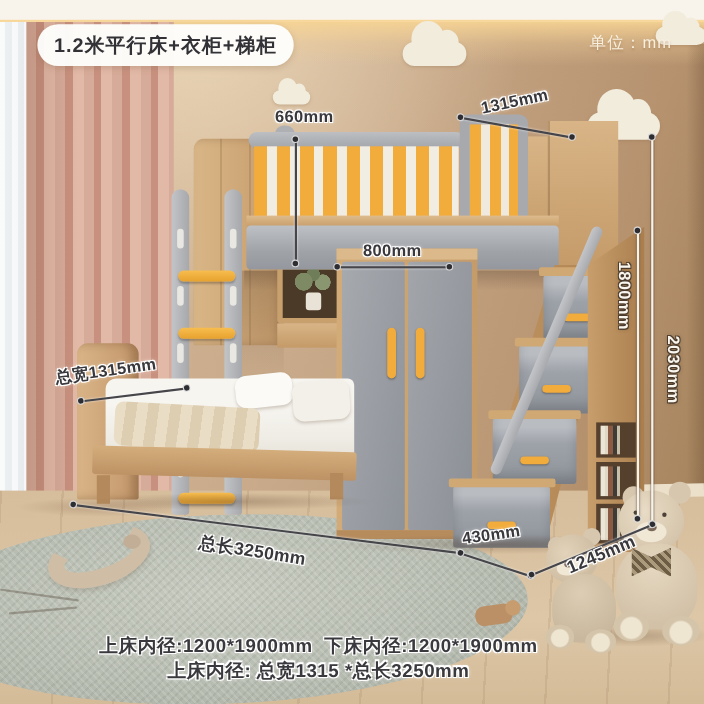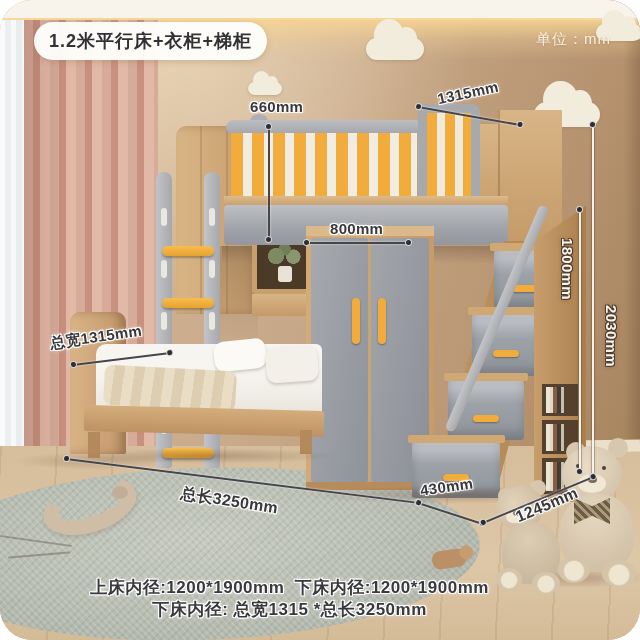--- a/index.html
+++ b/index.html
@@ -1,17 +1,17 @@
 <!DOCTYPE html>
 <html style="--accent-yellow: #f2ac3c; --furniture-gray: #9da1a7; --wood: #c9a06c; --wall: #c7a888; --floor: #d8c0a0; --curtain: #d2a493; --rug: #b7bcb1; --annotation-dark: #3a3a3e; --annotation-light: #f8f3e9;"><head>
 <meta charset="utf-8">
 <style>
   html,body{margin:0;padding:0;}
   body{width:640px;height:640px;font-family:"Liberation Sans","DejaVu Sans",sans-serif;}
-  .scene{position:relative;width:640px;height:640px;overflow:hidden;background:#c7a888;border-radius:32px;}
+  .scene{position:relative;width:640px;height:640px;overflow:hidden;background:#c7a888;}
   .scene *{position:absolute;box-sizing:border-box;}
 
   
   .wall{left:0;top:0;width:640px;height:470px;
     background:
       radial-gradient(ellipse at 28% 6%, rgba(255,241,214,.55), rgba(255,241,214,0) 45%),
       linear-gradient(105deg,#d6b997 0%,#c9ab8b 45%,#b6926f 82%,#a5845d 100%);}
   .ceiling{left:0;top:0;width:640px;height:20px;background:#f8f4ec;}
   .cove{left:0;top:18px;width:640px;height:42px;
     background:linear-gradient(180deg,rgba(248,213,148,.95),rgba(240,205,150,.4) 50%,rgba(220,185,140,0));}
@@ -384,15 +384,15 @@
   <div id="lb-800" class="dlabel">800mm</div>
   <div id="lb-1800" class="dlabel dlabel-light">1800mm</div>
   <div id="lb-2030" class="dlabel dlabel-light">2030mm</div>
   <div id="lb-zk" class="dlabel">总宽1315mm</div>
   <div id="lb-zc" class="dlabel">总长3250mm</div>
   <div id="lb-430" class="dlabel">430mm</div>
   <div id="lb-1245" class="dlabel">1245mm</div>
 
   <div class="footer">
     <span class="f-line">上床内径:1200*1900mm  下床内径:1200*1900mm</span>
-    <span class="f-line">下床内径: 总宽1315 *总长3250mm</span>
+    <span class="f-line">上床内径: 总宽1315 *总长3250mm</span>
   </div>
 </div>
 
 </body></html>

